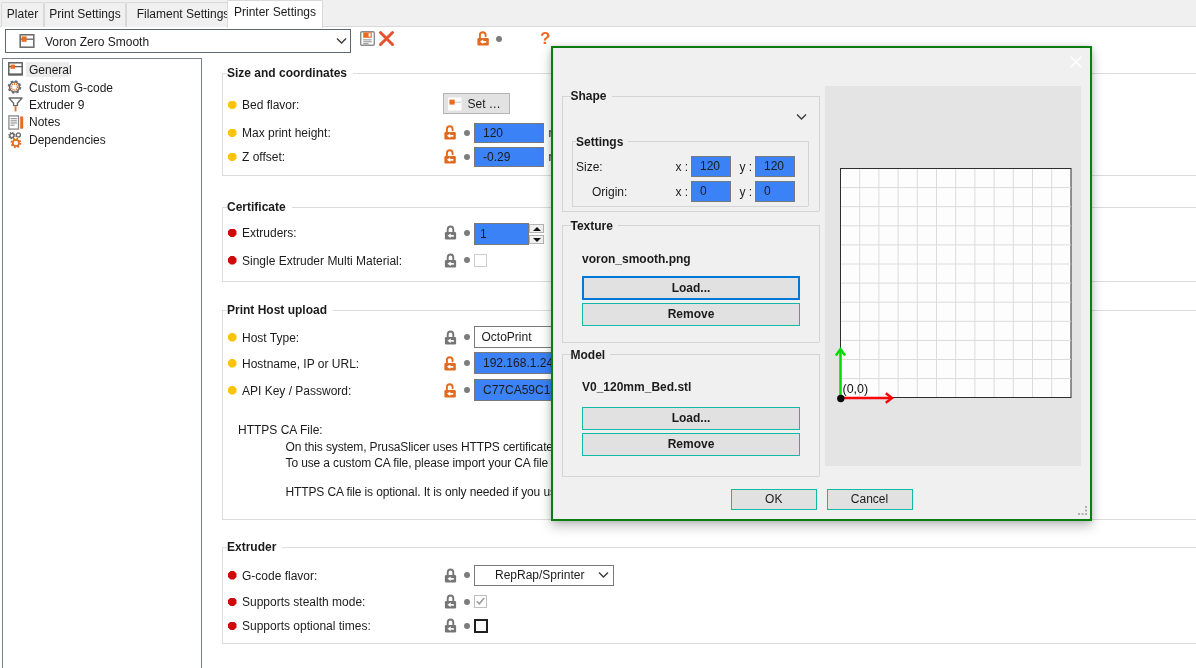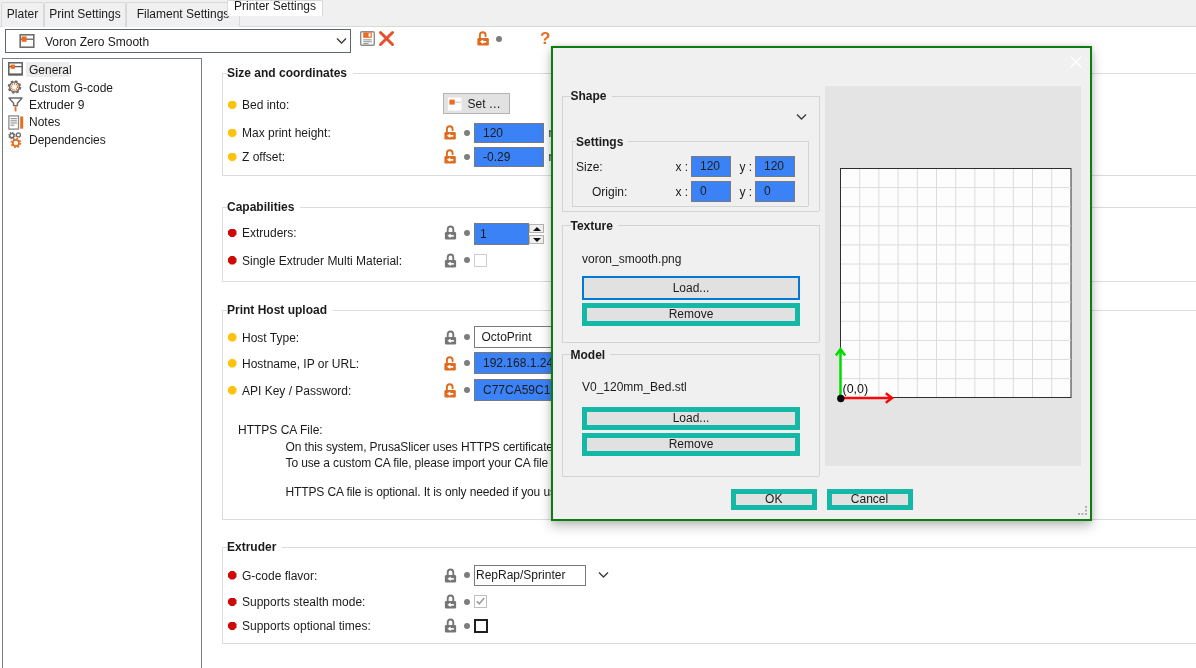--- a/index.html
+++ b/index.html
@@ -1,20 +1,20 @@
 <!DOCTYPE html>
 <html><head><meta charset="utf-8"><style>
 html,body{margin:0;padding:0}
 body{font-family:"Liberation Sans",sans-serif;font-size:12px;color:#1b1b1b}
 #root{position:relative;width:1196px;height:668px;background:#fff;overflow:hidden}
 .abs{position:absolute}
 
 #tabbar{left:0;top:0;width:1196px;height:27px;background:#f0f0f0;border-bottom:1px solid #d9d9d9;box-sizing:border-box}
 .tab{position:absolute;top:2px;height:25px;border:1px solid #d9d9d9;border-bottom:none;background:#f0f0f0;display:flex;align-items:center;justify-content:center;box-sizing:border-box;padding-bottom:2px;border-radius:2px 2px 0 0}
-.tab.on{top:0;background:#fff;z-index:2;height:16px;padding-bottom:6px}
+.tab.on{top:0;background:#fff;z-index:2;height:28px;padding-bottom:6px}
 
 #side{left:2px;top:58px;width:200px;height:610px;border:1px solid #79808a;border-bottom:none;background:#fff;box-sizing:border-box}
 .sit{position:absolute;left:29px;white-space:nowrap}
 
 .gl{position:absolute;background:#dcdcdc;height:1px}
 .gv{position:absolute;background:#dcdcdc;width:1px}
 .glab{position:absolute;font-weight:bold;background:#fff;padding-right:6px;white-space:nowrap}
 
 .dot{position:absolute;width:8.5px;height:8.5px;border-radius:2px}
 .ydot{background:#fcc30a;clip-path:polygon(30% 0,70% 0,100% 30%,100% 70%,70% 100%,30% 100%,0 70%,0 30%)}
@@ -23,22 +23,22 @@
 .lbl{position:absolute;white-space:nowrap}
 .inp{position:absolute;background:#3b82f6;border:1px solid #7a7a7a;box-sizing:border-box;display:flex;align-items:center;padding-left:8px;overflow:hidden;white-space:nowrap}
 .cmb{position:absolute;background:#fff;border:1px solid #7a7a7a;box-sizing:border-box;display:flex;align-items:center;padding-left:5px;overflow:hidden;white-space:nowrap}
 .cb{position:absolute;box-sizing:border-box;background:#fff}
 
 #dlg{left:551px;top:46px;width:541px;height:475px;background:#f0f0f0;border:2px solid #0e7d11;box-sizing:border-box;z-index:10;box-shadow:0 5px 11px rgba(0,0,0,.25),0 0 5px rgba(0,0,0,.12)}
 #dtitle{position:absolute;left:0;top:0;right:0;height:29px;background:#0e7d11;color:#fff;display:flex;align-items:center;padding-left:8px}
 .dgl{position:absolute;background:#d4d4d4;height:1px}
 .dgv{position:absolute;background:#d4d4d4;width:1px}
 .dglab{position:absolute;font-weight:bold;background:#f0f0f0;padding-right:5px;white-space:nowrap}
-.btn{position:absolute;background:#e1e1e1;border:5px solid #14b8a6;box-sizing:border-box;display:flex;align-items:center;justify-content:center}
-.bold{font-weight:normal}
+.btn{position:absolute;background:#e1e1e1;border:1px solid #14b8a6;box-sizing:border-box;display:flex;align-items:center;justify-content:center}
+.bold{font-weight:bold}
 </style></head><body>
 <div id="root">
 <svg width="0" height="0" style="position:absolute">
  <defs>
   <g id="lkc">
    <path d="M3.7 7.4 V4.4 Q3.7 1.5 6.5 1.5 Q9.3 1.5 9.3 4.4 V7.4" fill="none" stroke="#757575" stroke-width="1.9"></path>
    <rect x="0.9" y="7" width="11.2" height="7.6" rx="1.3" fill="#757575"></rect>
    <path d="M3.4 10.8 L6.7 8.5 V9.9 H9.8 V11.7 H6.7 V13.1 Z" fill="#fff"></path>
   </g>
   <g id="lko">
@@ -124,34 +124,34 @@
 <div class="sit" style="top:132.5px">Dependencies</div>
 
 <div class="gl" style="left:222px;top:73px;width:974px"></div>
 <div class="gl" style="left:222px;top:175px;width:974px"></div>
 <div class="gv" style="left:222px;top:73px;height:102px"></div>
 <div class="glab" style="left:227px;top:66px">Size and coordinates</div>
 
 <div class="gl" style="left:222px;top:207px;width:974px"></div>
 <div class="gl" style="left:222px;top:281px;width:974px"></div>
 <div class="gv" style="left:222px;top:207px;height:74px"></div>
-<div class="glab" style="left:227px;top:200px">Capabilities</div>
+<div class="glab" style="left:227px;top:200px">Certificate</div>
 
 <div class="gl" style="left:222px;top:310px;width:974px"></div>
 <div class="gl" style="left:222px;top:519px;width:974px"></div>
 <div class="gv" style="left:222px;top:310px;height:209px"></div>
 <div class="glab" style="left:227px;top:303px">Print Host upload</div>
 
 <div class="gl" style="left:222px;top:547px;width:974px"></div>
 <div class="gl" style="left:222px;top:643px;width:974px"></div>
 <div class="gv" style="left:222px;top:547px;height:96px"></div>
 <div class="glab" style="left:227px;top:540px">Extruder</div>
 
 <div class="dot ydot" style="left:228px;top:100.5px"></div>
-<div class="lbl" style="left:242px;top:97.5px">Bed into:</div>
+<div class="lbl" style="left:242px;top:97.5px">Bed flavor:</div>
 <div class="btn" style="left:442.5px;top:93px;width:67.5px;height:21px;background:#e2e2e2;border:1px solid #b4b4b4;justify-content:flex-start;padding-left:4px;box-sizing:border-box">
   <svg width="14" height="14" viewBox="0 0 14 14" style="margin-right:6px">
     <rect x="0" y="0.5" width="13.5" height="13" fill="#fff"></rect>
     <line x1="1" y1="5.3" x2="13" y2="5.3" stroke="#cfcfcf" stroke-width="1.2"></line>
     <rect x="1.5" y="2.6" width="5.2" height="5" fill="#ed6b21"></rect>
   </svg>Set …</div>
 <div class="dot ydot" style="left:228px;top:128.5px"></div>
 <div class="lbl" style="left:242px;top:126px">Max print height:</div>
 <svg class="abs lock-o" style="left:443.5px;top:125px" width="13" height="15" viewBox="0 0 13 15">
   <use href="#lko"></use>
@@ -219,21 +219,21 @@
 <div class="lbl" style="left:285.5px;top:439.5px;letter-spacing:-0.12px">On this system, PrusaSlicer uses HTTPS certificates from the system Certificate Store or Keychain.</div>
 <div class="lbl" style="left:285.5px;top:456px;letter-spacing:-0.12px">To use a custom CA file, please import your CA file into Certificate Store / Keychain.</div>
 <div class="lbl" style="left:285.5px;top:484.5px;letter-spacing:-0.12px">HTTPS CA file is optional. It is only needed if you use HTTPS with a self-signed certificate.</div>
 
 <div class="dot rdot" style="left:228px;top:571px"></div>
 <div class="lbl" style="left:242px;top:568.5px">G-code flavor:</div>
 <svg class="abs" style="left:443.5px;top:567.5px" width="13" height="15" viewBox="0 0 13 15">
   <use href="#lkc"></use>
 </svg>
 <div class="gdot" style="left:463.5px;top:572px"></div>
-<div class="cmb" style="left:474px;top:564.5px;width:112px;height:21px;padding-left:1px">RepRap/Sprinter</div>
+<div class="cmb" style="left:474px;top:564.5px;width:140px;height:21px;padding-left:20px">RepRap/Sprinter</div>
 <svg class="abs" style="left:598px;top:571px" width="11" height="8" viewBox="0 0 11 8">
       <path d="M1 1.5 L5.5 6 L10 1.5" fill="none" stroke="#3c3c3c" stroke-width="1.4"></path>
     </svg>
 <div class="dot rdot" style="left:228px;top:597.5px"></div>
 <div class="lbl" style="left:242px;top:595px">Supports stealth mode:</div>
 <svg class="abs" style="left:443.5px;top:594px" width="13" height="15" viewBox="0 0 13 15">
   <use href="#lkc"></use>
 </svg>
 <div class="gdot" style="left:463.5px;top:598.5px"></div>
 <div class="cb" style="left:474px;top:595px;width:13px;height:13px;border:1px solid #bfbfbf">

